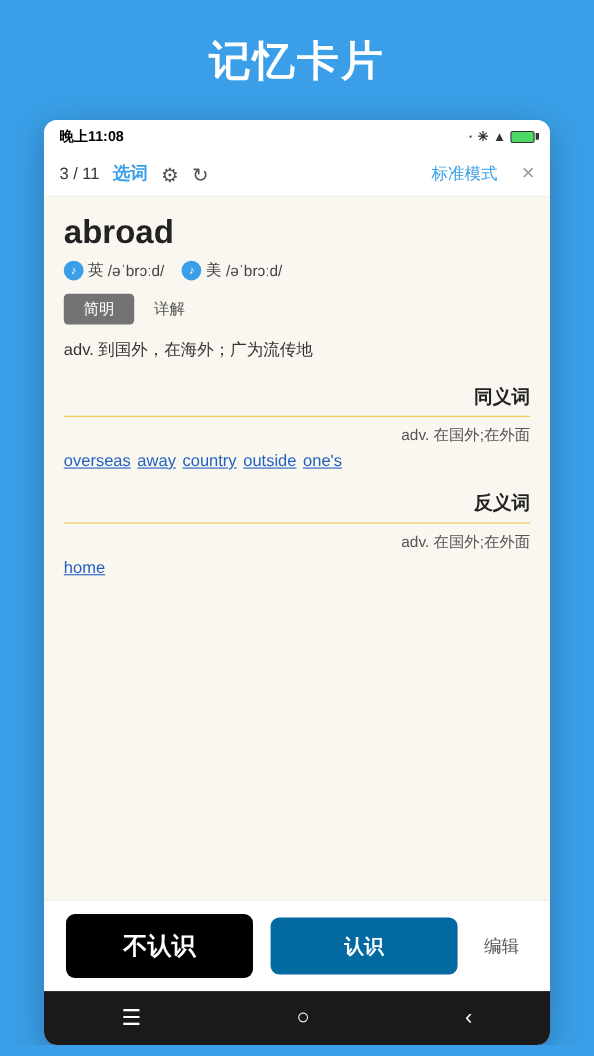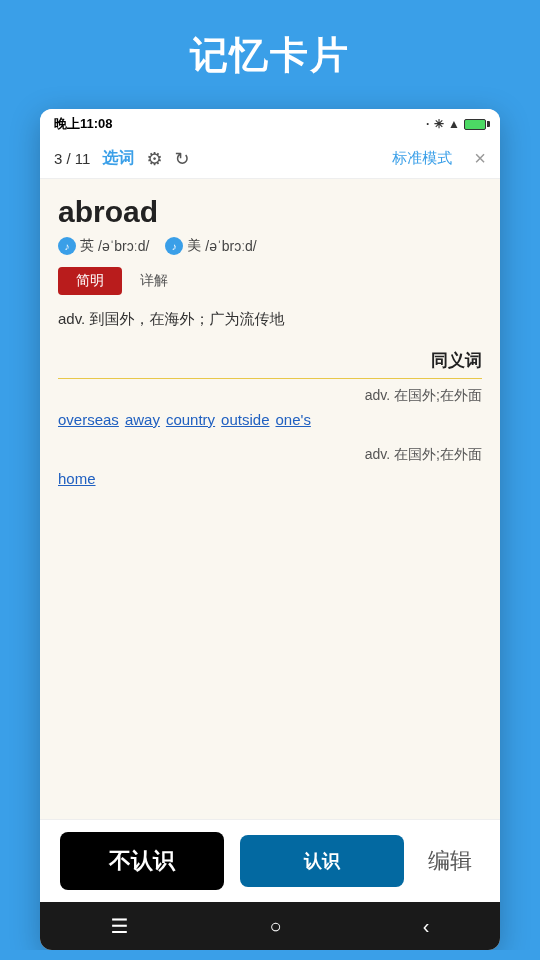--- a/index.html
+++ b/index.html
@@ -139,21 +139,21 @@
       gap: 0;
       margin-bottom: 12px;
     }
     .tab {
       padding: 5px 18px;
       font-size: 14px;
       border-radius: 4px;
       cursor: pointer;
     }
     .tab.active {
-      background: #b91c1c;
+      background: #737373;
       color: white;
     }
     .tab.inactive {
       color: #555;
     }
 
     .definition {
       font-size: 15px;
       color: #333;
       margin-bottom: 18px;
@@ -218,21 +218,21 @@
       background: #0369a1;
       color: white;
       font-size: 18px;
       font-weight: bold;
       border: none;
       border-radius: 8px;
       cursor: pointer;
       text-align: center;
     }
     .btn-edit {
-      font-size: 22px;
+      font-size: 16px;
       color: #555;
       cursor: pointer;
       padding: 8px;
       white-space: nowrap;
     }
 
     
     .nav-bar {
       background: #1a1a1a;
       display: flex;
@@ -312,20 +312,21 @@
 
       <span class="syn-word">overseas</span>
           <span class="syn-word">away</span>
           <span class="syn-word">country</span>
           <span class="syn-word">outside</span>
           <span class="syn-word">one's</span>
         </div>
     </div>
 
     <div class="antonym-section">
+      <div class="section-title">反义词</div>
       <div class="syn-definition">adv. 在国外;在外面</div>
       <div class="syn-words">
 
       <span class="syn-word">home</span>
         </div>
     </div>
 
   </div>
 
   <div class="bottom-actions">

